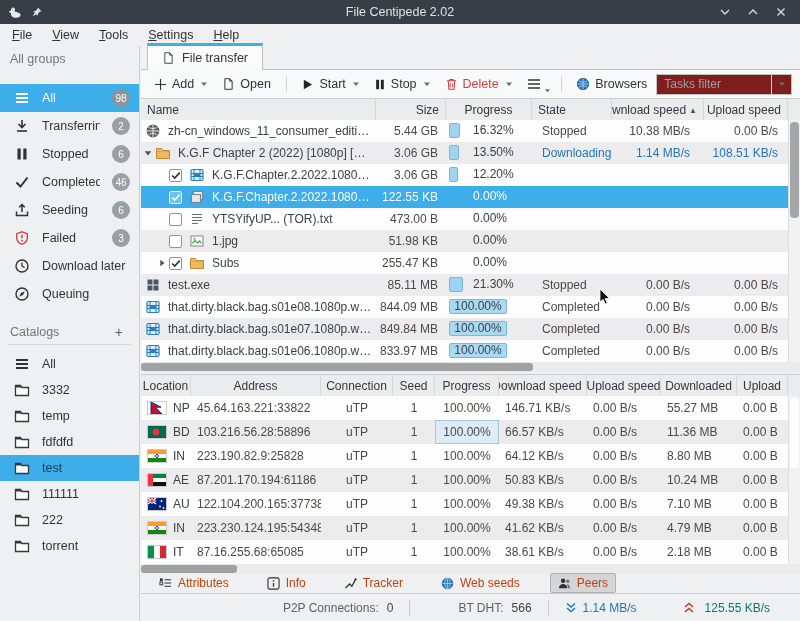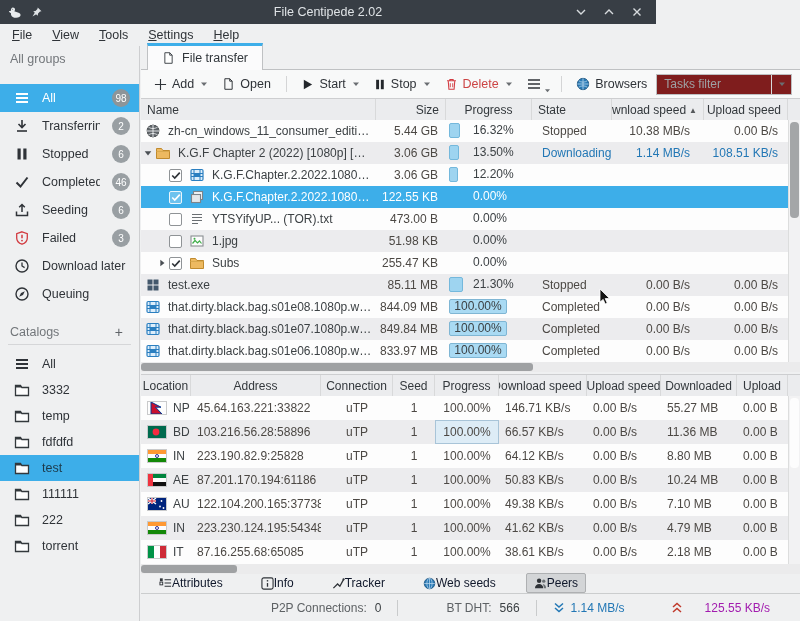--- a/index.html
+++ b/index.html
@@ -1,21 +1,21 @@
 <!DOCTYPE html>
 <html><head>
 <meta charset="utf-8">
 <style>
   html,body{margin:0;padding:0;}
   body{width:800px;height:621px;overflow:hidden;font-family:"Liberation Sans",sans-serif;font-size:12px;color:#31363b;background:#eff0f1;}
   .app{position:absolute;width:800px;height:621px;overflow:hidden;background:#eff0f1;}
   svg{display:block;}
 
   
-  .titlebar{position:absolute;left:0;top:0;width:656px;height:24px;background:#383e45;display:flex;align-items:center;gap:28px;}
+  .titlebar{position:absolute;left:0;top:0;width:800px;height:24px;background:#383e45;display:flex;align-items:center;gap:28px;}
   .tb-icons{display:flex;align-items:center;gap:8px;padding-left:8px;}
   .tb-title{position:absolute;left:0;right:0;text-align:center;color:#dfe3e6;font-size:12.5px;pointer-events:none;}
   .tb-controls{margin-left:auto;display:flex;align-items:center;gap:14px;padding-right:12px;}
   .tb-btn{width:14px;height:14px;display:flex;align-items:center;justify-content:center;cursor:default;}
 
   
   .menubar{position:absolute;left:0;top:24px;width:800px;height:22px;background:#eff0f1;display:flex;align-items:center;gap:20px;padding-left:12px;box-sizing:border-box;}
   .menu-item{display:inline-block;font-size:12.5px;color:#2f3338;}
   .menu-item::first-letter{text-decoration:underline;}
 
@@ -96,30 +96,30 @@
   .prow.alt{background:#ececee;}
   .pc{padding-left:6px;white-space:nowrap;overflow:hidden;}
   .pc-center{text-align:center;padding-left:0;}
   .pc-loc{display:flex;align-items:center;gap:6px;padding-left:6px;color:#3c4144;}
   .flag{width:18px;height:12px;flex:none;border:1px solid #c9cacb;box-sizing:content-box;}
   .cellhl{background:#ddecf6;outline:1px solid #a8c4d8;outline-offset:-1px;}
   .ph-center{justify-content:center;}
 
   
   .bottomtabs{position:absolute;left:0;top:528px;right:0;height:18px;display:flex;align-items:center;gap:22px;padding-left:10px;}
-  .btab{display:flex;align-items:center;font-size:12px;color:#0f172a;padding:2px 7px;border:1px solid transparent;border-radius:2px;}
+  .btab{display:flex;align-items:center;gap:6px;font-size:12px;color:#c2410c;padding:2px 7px;border:1px solid transparent;border-radius:2px;}
   .btab.active{background:#d3d5d7;border-color:#aeb0b2;}
 
   
   .statusbar{position:absolute;left:0;bottom:0;right:0;height:28px;border-top:1px solid #cbcdce;display:flex;align-items:center;justify-content:flex-end;padding-right:30px;box-sizing:border-box;background:#eff0f1;font-size:12px;}
   .st-label{color:#5e6265;margin-left:32px;}
   .st-val{color:#3c4144;margin-left:8px;}
   .st-sep{width:1px;height:16px;background:#c9cbcc;margin:0 16px;}
   .st-dl{display:flex;align-items:center;gap:6px;color:#2277b5;}
-  .st-ul{display:flex;align-items:center;gap:22px;color:#a21caf;margin-left:46px;justify-content:center;}
+  .st-ul{display:flex;align-items:center;gap:10px;color:#0f766e;margin-left:46px;justify-content:center;}
 
   .cursor{position:absolute;left:599px;top:288px;z-index:50;}
 </style>
 </head>
 <body>
 
 <div class="app">
 
   <div class="titlebar">
     <span class="tb-icons">

